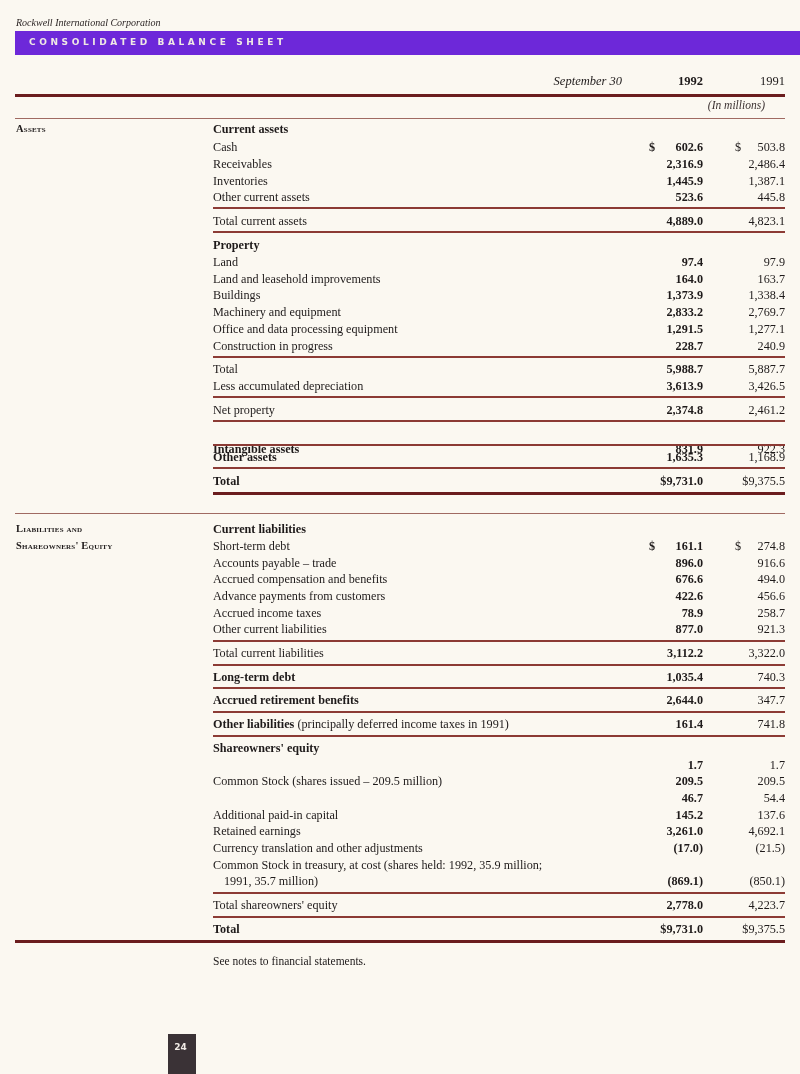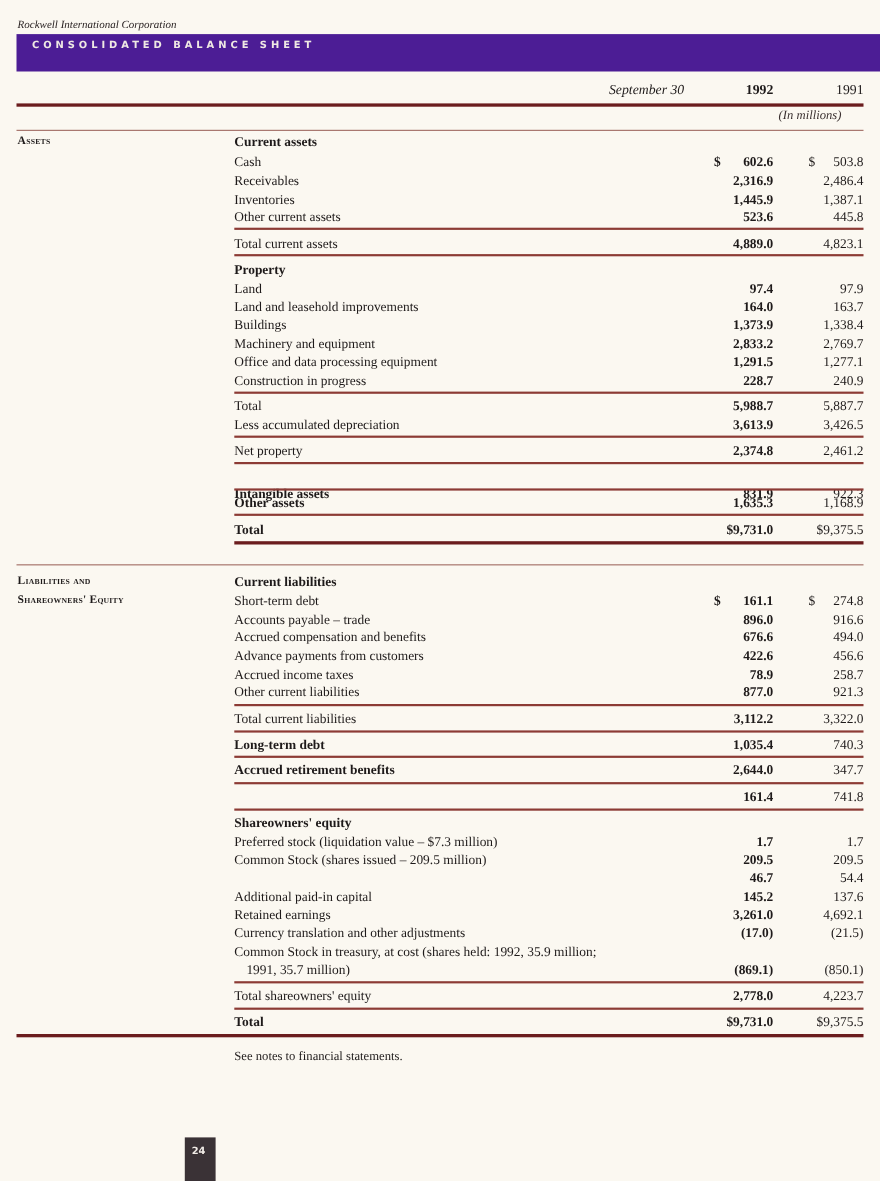--- a/index.html
+++ b/index.html
@@ -9,22 +9,22 @@
     font-family: "Liberation Serif", "DejaVu Serif", serif;
     color: #1e1a1a;
     position: relative;
     overflow: hidden;
   }
   .company {
     position: absolute; left: 16px; top: 17px;
     font-style: italic; font-size: 10px; color: #2b2424;
   }
   .band {
-    position: absolute; left: 15px; top: 31px; width: 785px; height: 34px;
-    background: #4c1d95;
+    position: absolute; left: 15px; top: 31px; width: 785px; height: 24px;
+    background: #6d28d9;
   }
   .band-title {
     position: absolute; left: 14px; top: 6px;
     font-family: "DejaVu Sans", sans-serif; font-weight: bold;
     font-size: 9px; letter-spacing: 3.6px; color: #efe9e4;
   }
   .hdr { position: absolute; font-size: 12.5px; }
   .hdr-date { left: 520px; top: 74px; width: 102px; text-align: right; font-style: italic; }
   .hdr-y1 { left: 640px; top: 74px; width: 63px; text-align: right; font-weight: bold; }
   .hdr-y2 { left: 720px; top: 74px; width: 65px; text-align: right; }
@@ -229,28 +229,28 @@
       <span class="lbl bold"><span>Long-term debt</span></span>
       <span class="v1">1,035.4</span>
       <span class="v2">740.3</span>
     </div>
     <div class="row" style="top: 692px;">
       <span class="lbl bold"><span>Accrued retirement benefits</span></span>
       <span class="v1">2,644.0</span>
       <span class="v2">347.7</span>
     </div>
     <div class="row" style="top: 716px;">
+      <span class="lbl bold"><span>Other liabilities</span><span class="paren"> (principally deferred income taxes in 1991)</span></span>
       <span class="v1">161.4</span>
       <span class="v2">741.8</span>
     </div>
     <div class="row" style="top: 740px;">
       <span class="lbl bold"><span>Shareowners' equity</span></span>
     </div>
     <div class="row" style="top: 757px;">
-      <span class="lbl"><span>Preferred stock (liquidation value – $7.3 million)</span></span>
       <span class="v1">1.7</span>
       <span class="v2">1.7</span>
     </div>
     <div class="row" style="top: 773px;">
       <span class="lbl"><span>Common Stock (shares issued – 209.5 million)</span></span>
       <span class="v1">209.5</span>
       <span class="v2">209.5</span>
     </div>
     <div class="row" style="top: 790px;">
       <span class="v1">46.7</span>

